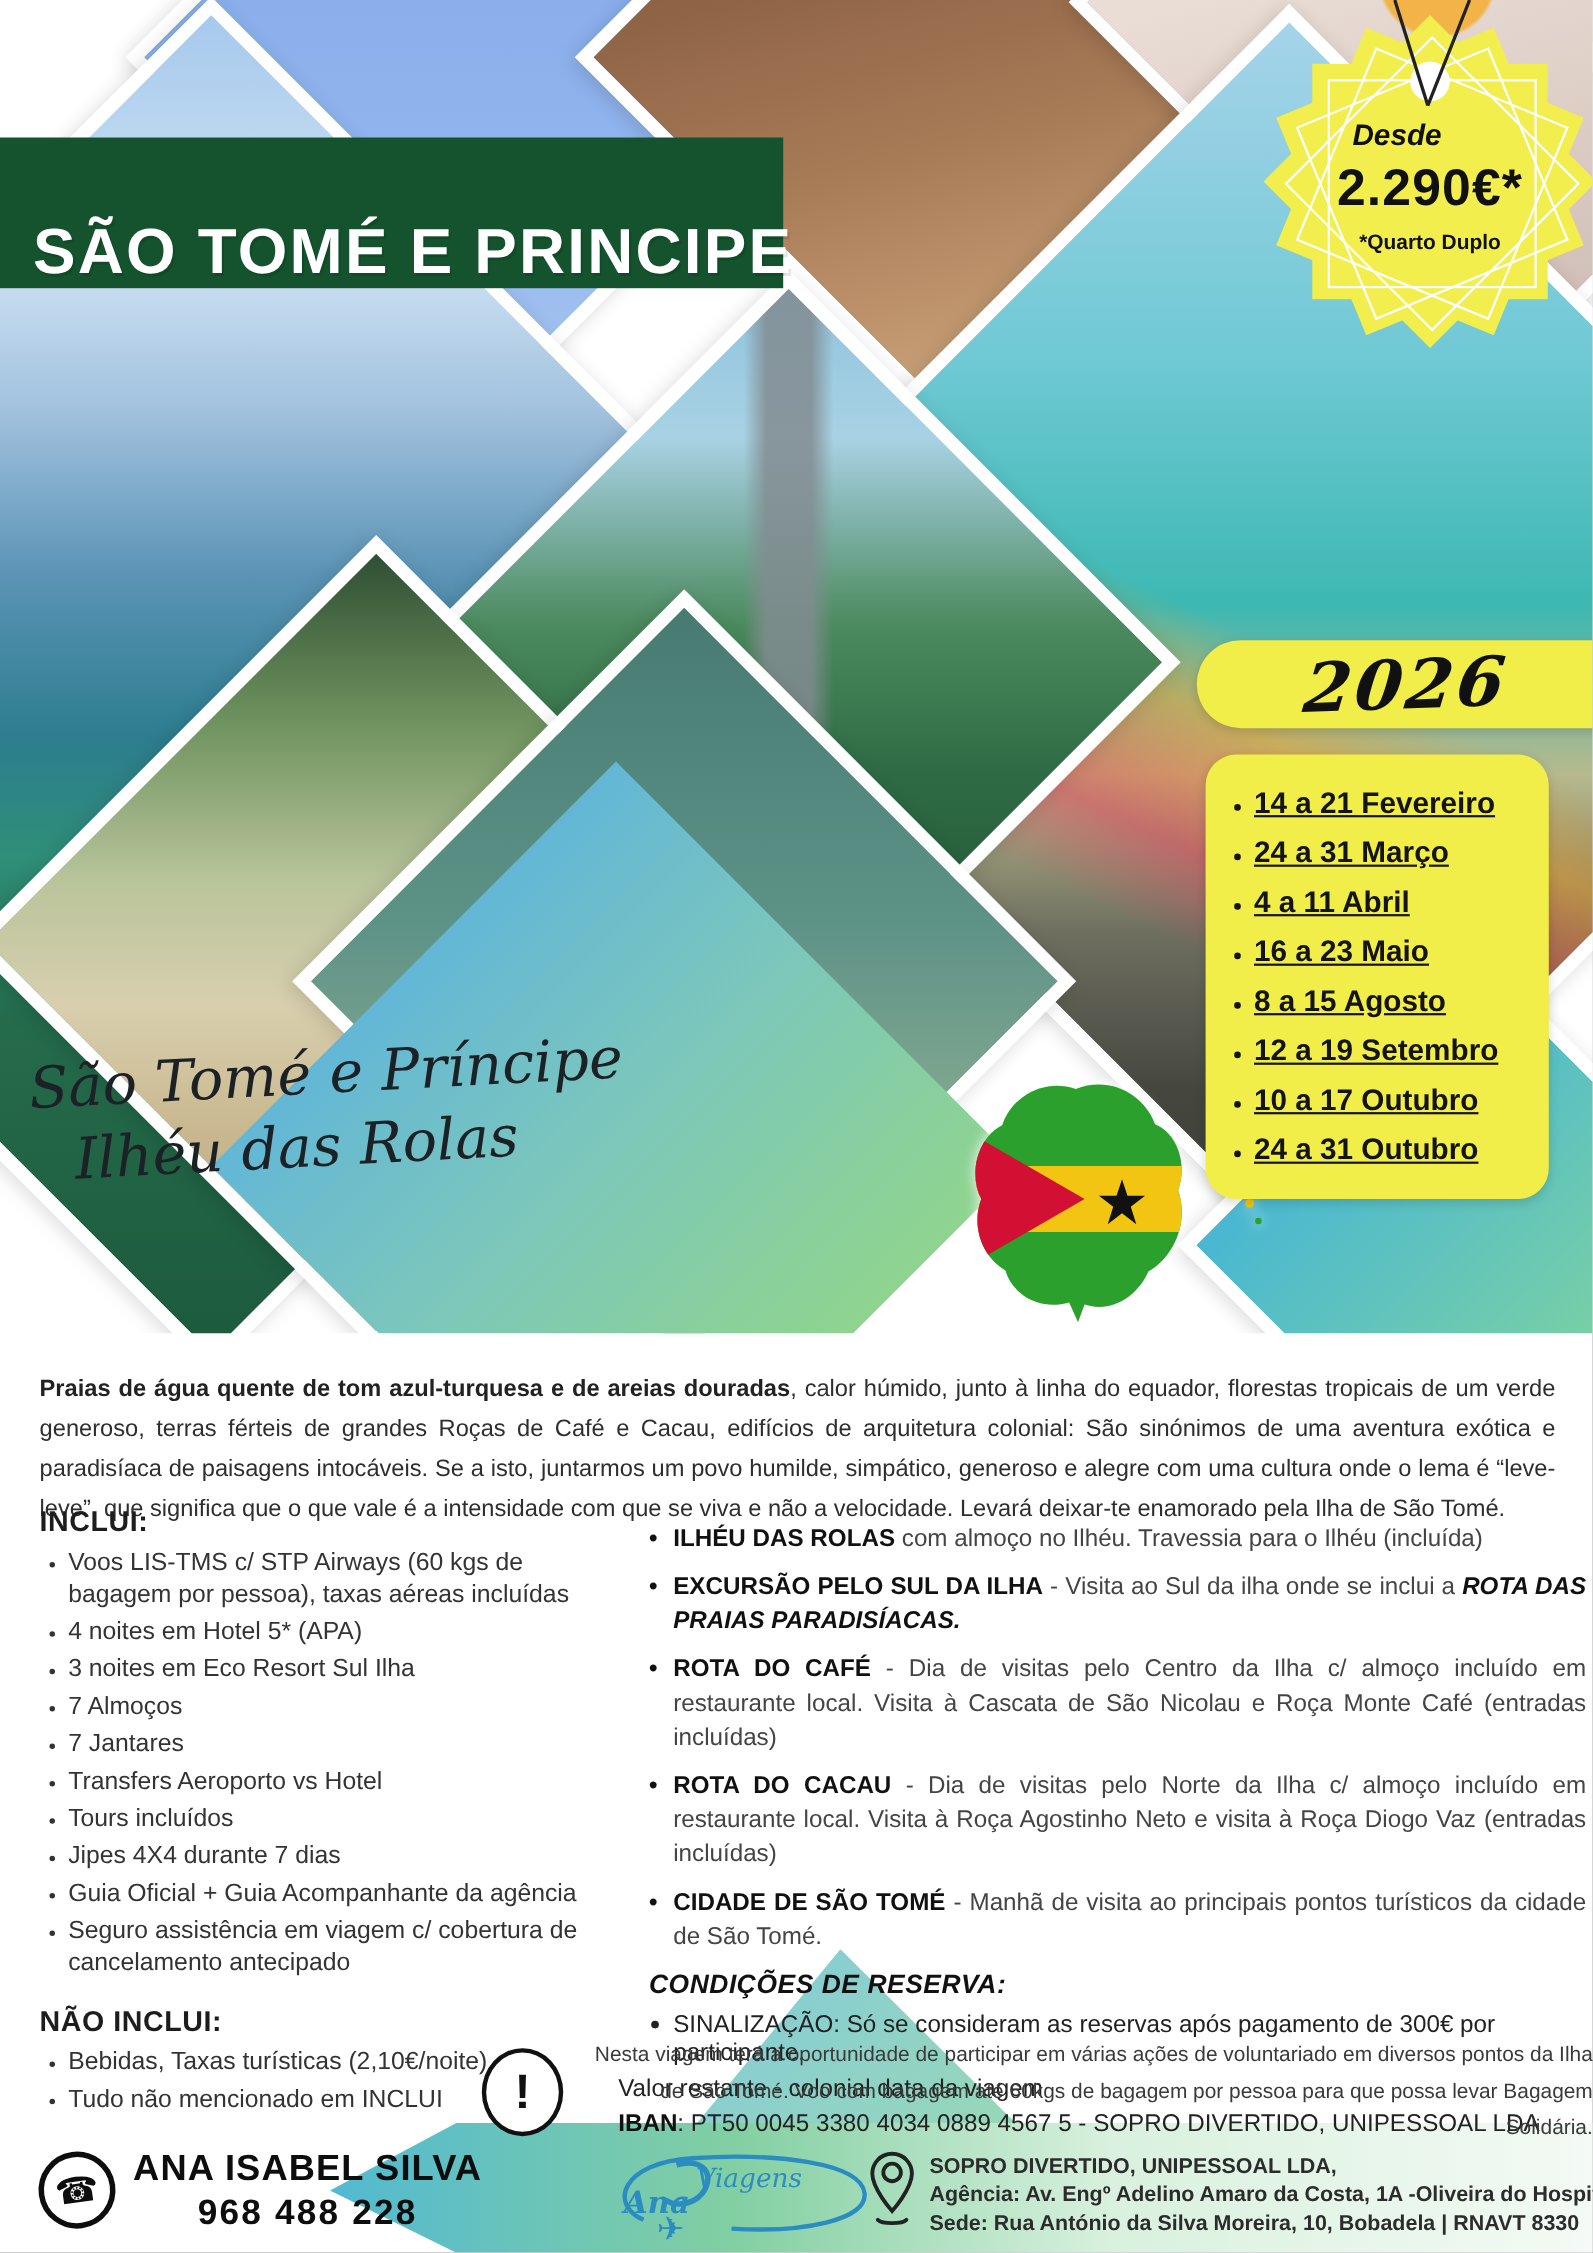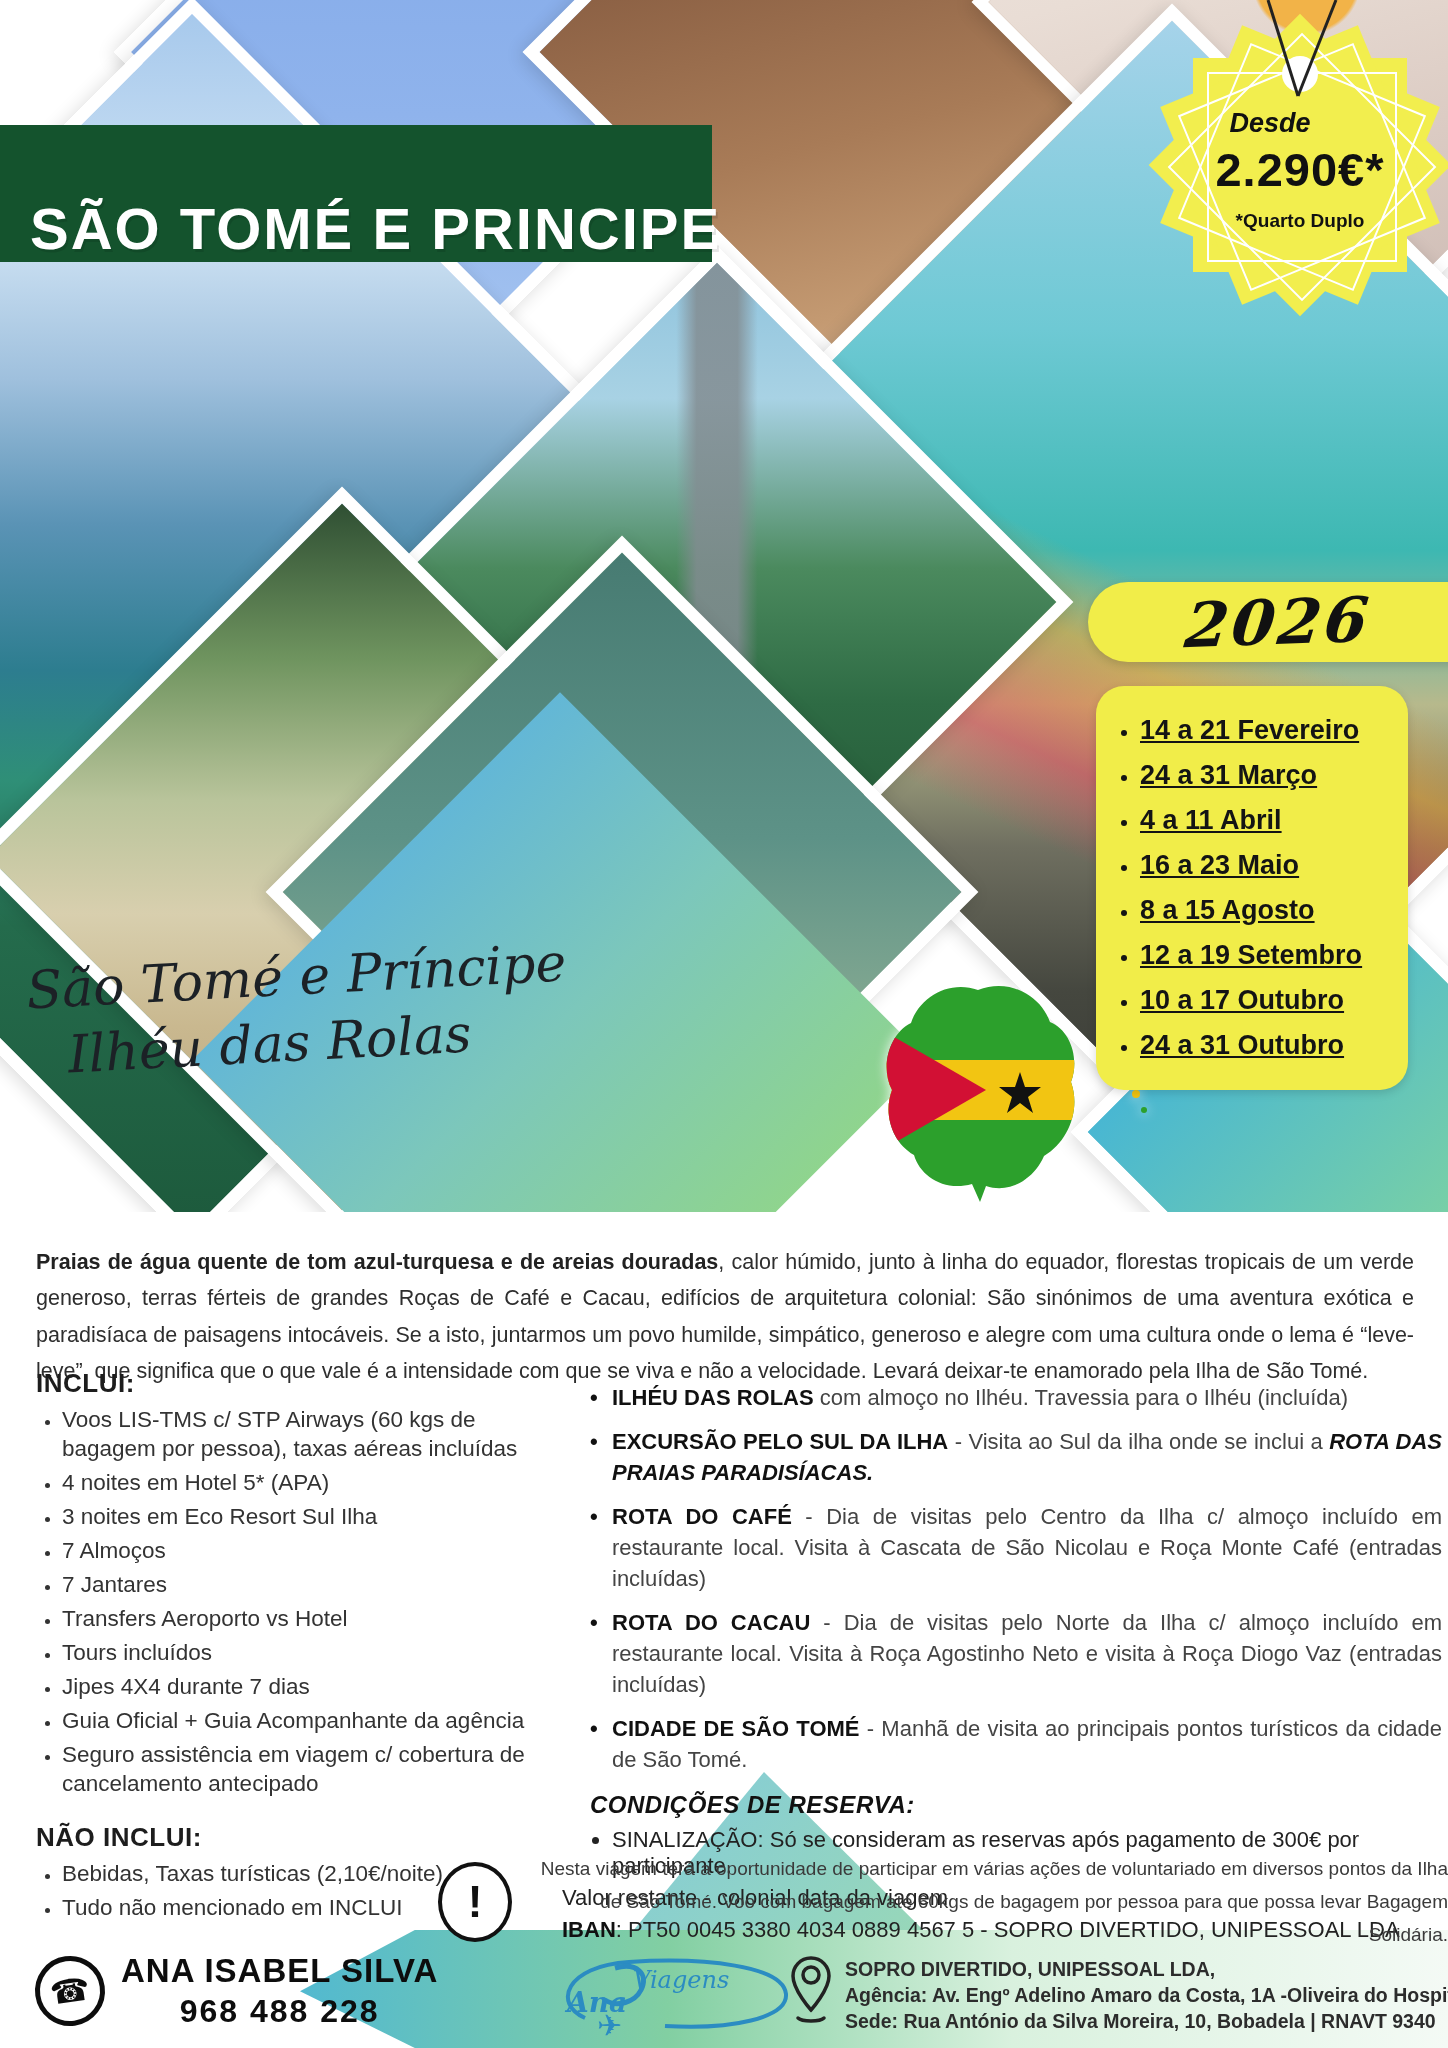--- a/index.html
+++ b/index.html
@@ -274,16 +274,16 @@
     <svg width="46" height="84" viewBox="0 0 46 84">
       <path d="M23,6 C12,6 5,15 5,24 C5,38 23,58 23,58 C23,58 41,38 41,24 C41,15 34,6 23,6 Z" fill="none" stroke="#222" stroke-width="3.5"></path>
       <circle cx="23" cy="23" r="8" fill="none" stroke="#222" stroke-width="3.5"></circle>
       <path d="M10,66 C14,70 32,70 36,66" fill="none" stroke="#222" stroke-width="3.5" stroke-linecap="round"></path>
     </svg>
   </div>
 
   <div class="company">
     <div>SOPRO DIVERTIDO, UNIPESSOAL LDA,</div>
     <div>Agência: Av. Engº Adelino Amaro da Costa, 1A -Oliveira do Hospital</div>
-    <div>Sede: Rua António da Silva Moreira, 10, Bobadela | RNAVT 9340</div>
+    <div>Sede: Rua António da Silva Moreira, 10, Bobadela | RNAVT 8330</div>
   </div>
 
 </div>
 
 </body></html>

